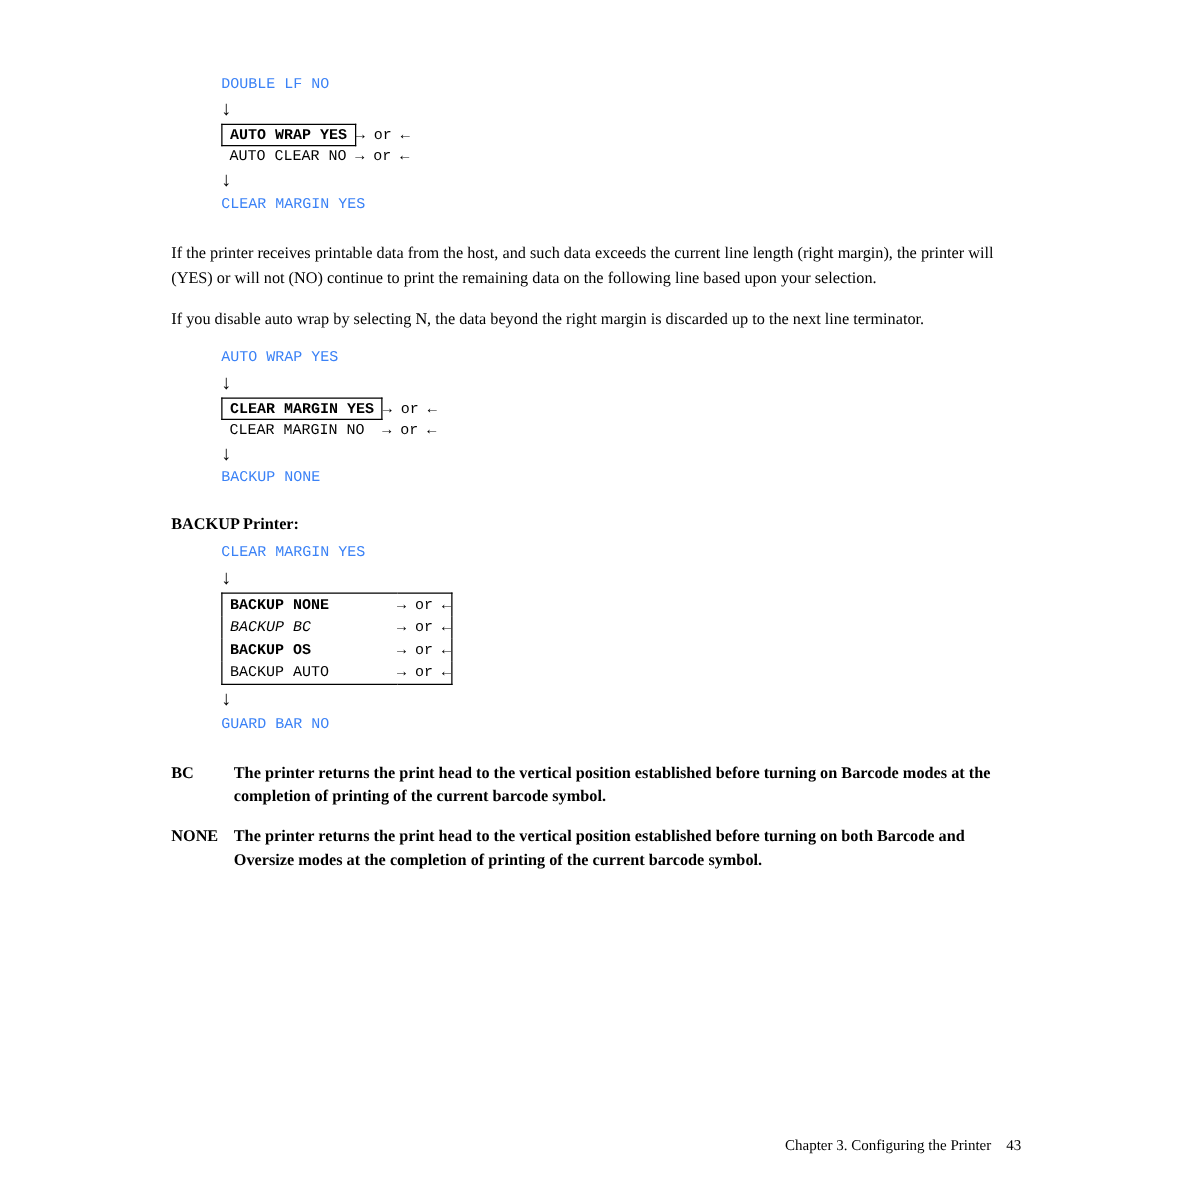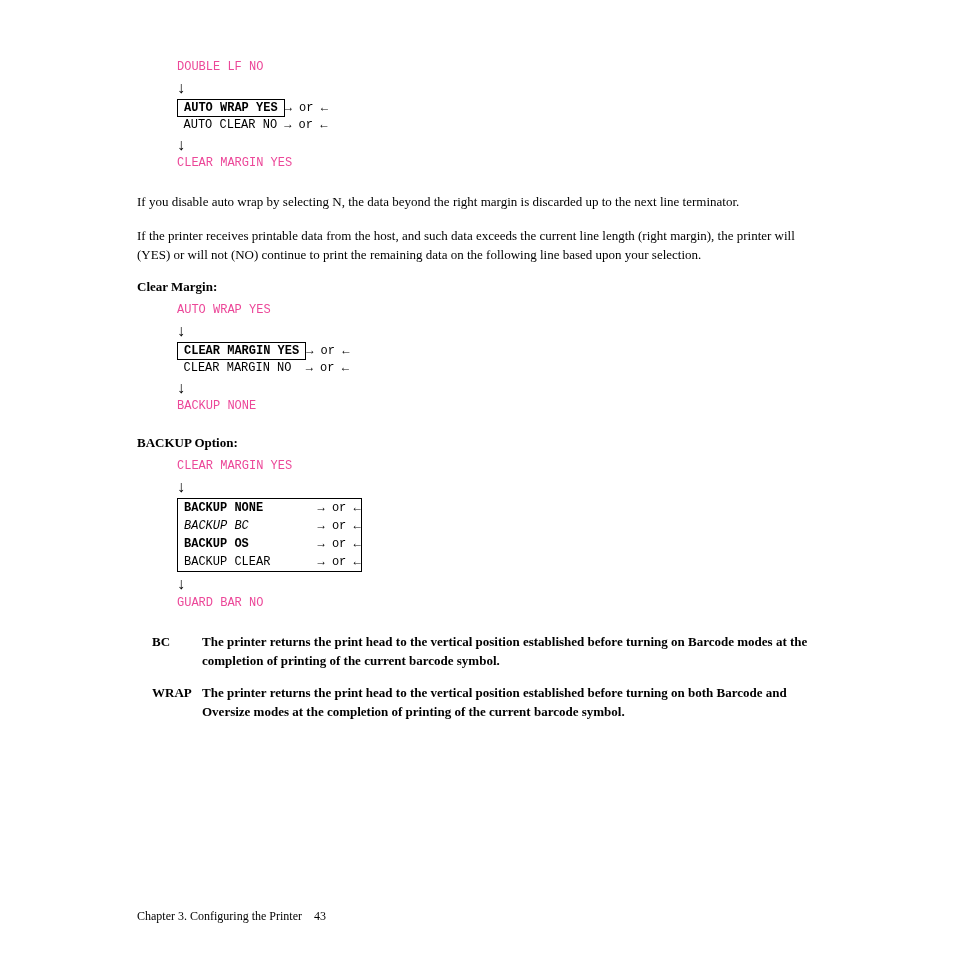--- a/index.html
+++ b/index.html
@@ -23,21 +23,21 @@
     }
     .section-title {
       font-weight: bold;
       margin-bottom: 8px;
     }
     .menu-context {
       font-family: 'Courier New', Courier, monospace;
       font-size: 12px;
       margin-left: 40px;
       margin-bottom: 4px;
-      color: #ec4899;
+      color: #3b82f6;
     }
     .arrow-down {
       font-size: 16px;
       margin-left: 40px;
       display: block;
       line-height: 1.2;
       margin-bottom: 2px;
     }
     .menu-table {
       margin-left: 40px;
@@ -60,37 +60,36 @@
     .para-text {
       margin-bottom: 14px;
       line-height: 1.5;
       font-size: 13px;
     }
     .footer {
       position: absolute;
       bottom: 30px;
       width: 100%;
       display: flex;
-      justify-content: flex-start;
+      justify-content: flex-end;
       font-size: 12px;
       color: #000;
     }
     .dl-list {
       margin-left: 0;
     }
     .dl-item {
       display: flex;
       margin-bottom: 12px;
       line-height: 1.5;
     }
     .dl-term {
       font-weight: bold;
       min-width: 50px;
       font-size: 13px;
-      margin-left: 15px;
     }
     .dl-def {
       flex: 1;
       font-size: 13px;
       font-weight: bold;
     }
     .or-cell {
       font-family: 'Courier New', Courier, monospace;
       font-size: 12px;
       padding-left: 8px;
@@ -115,79 +114,78 @@
       <tr>
         <td class="menu-row-normal">AUTO CLEAR NO</td>
         <td class="or-cell">→ or ←</td>
       </tr>
     </tbody>
       </table>
     <span class="arrow-down">↓</span>
     <div class="menu-context">CLEAR MARGIN YES</div>
   </div>
 
+  <div class="para-text">If the printer receives printable data from the host, and such data exceeds the current line length (right margin), the printer will (YES) or will not (NO) continue to print the remaining data on the following line based upon your selection.</div>
   <div class="para-text">If you disable auto wrap by selecting N, the data beyond the right margin is discarded up to the next line terminator.</div>
-  <div class="para-text">If the printer receives printable data from the host, and such data exceeds the current line length (right margin), the printer will (YES) or will not (NO) continue to print the remaining data on the following line based upon your selection.</div>
 
   <div class="section">
-    <div class="section-title">Clear Margin:</div>
     <div class="menu-context">AUTO WRAP YES</div>
     <span class="arrow-down">↓</span>
     <table class="menu-table">
       <tbody>
           <tr>
         <td class="menu-row-selected">CLEAR MARGIN YES</td>
         <td class="or-cell">→ or ←</td>
       </tr>
       <tr>
         <td class="menu-row-normal">CLEAR MARGIN NO</td>
         <td class="or-cell">→ or ←</td>
       </tr>
     </tbody>
       </table>
     <span class="arrow-down">↓</span>
     <div class="menu-context">BACKUP NONE</div>
   </div>
 
 
   <div class="section">
-    <div class="section-title">BACKUP Option:</div>
+    <div class="section-title">BACKUP Printer:</div>
     <div class="menu-context">CLEAR MARGIN YES</div>
     <span class="arrow-down">↓</span>
     <table class="menu-table" style="border: 1.5px solid #000;">
       <tbody>
           <tr>
         <td style="padding: 2px 6px; font-family: 'Courier New', Courier, monospace; font-size: 12px; font-weight: bold; min-width: 140px;">BACKUP NONE</td>
         <td class="or-cell">→ or ←</td>
       </tr>
       <tr>
         <td style="padding: 2px 6px; font-family: 'Courier New', Courier, monospace; font-size: 12px; min-width: 140px; font-style: italic;">BACKUP BC</td>
         <td class="or-cell">→ or ←</td>
       </tr>
       <tr>
         <td style="padding: 2px 6px; font-family: 'Courier New', Courier, monospace; font-size: 12px; min-width: 140px; font-weight: bold;">BACKUP OS</td>
         <td class="or-cell">→ or ←</td>
       </tr>
       <tr>
-        <td style="padding: 2px 6px; font-family: 'Courier New', Courier, monospace; font-size: 12px; min-width: 140px;">BACKUP CLEAR</td>
+        <td style="padding: 2px 6px; font-family: 'Courier New', Courier, monospace; font-size: 12px; min-width: 140px;">BACKUP AUTO</td>
         <td class="or-cell">→ or ←</td>
       </tr>
     </tbody>
       </table>
     <span class="arrow-down">↓</span>
     <div class="menu-context">GUARD BAR NO</div>
   </div>
 
   <div class="dl-list" style="margin-top: 10px;">
     <div class="dl-item">
       <span class="dl-term">BC</span>
       <span class="dl-def">The printer returns the print head to the vertical position established before turning on Barcode modes at the completion of printing of the current barcode symbol.</span>
     </div>
     <div class="dl-item">
-      <span class="dl-term">WRAP</span>
+      <span class="dl-term">NONE</span>
       <span class="dl-def">The printer returns the print head to the vertical position established before turning on both Barcode and Oversize modes at the completion of printing of the current barcode symbol.</span>
     </div>
   </div>
 
   <div class="footer">
     <span>Chapter 3. Configuring the Printer</span>
     &nbsp;&nbsp;&nbsp;&nbsp;
     <span>43</span>
   </div>
 

